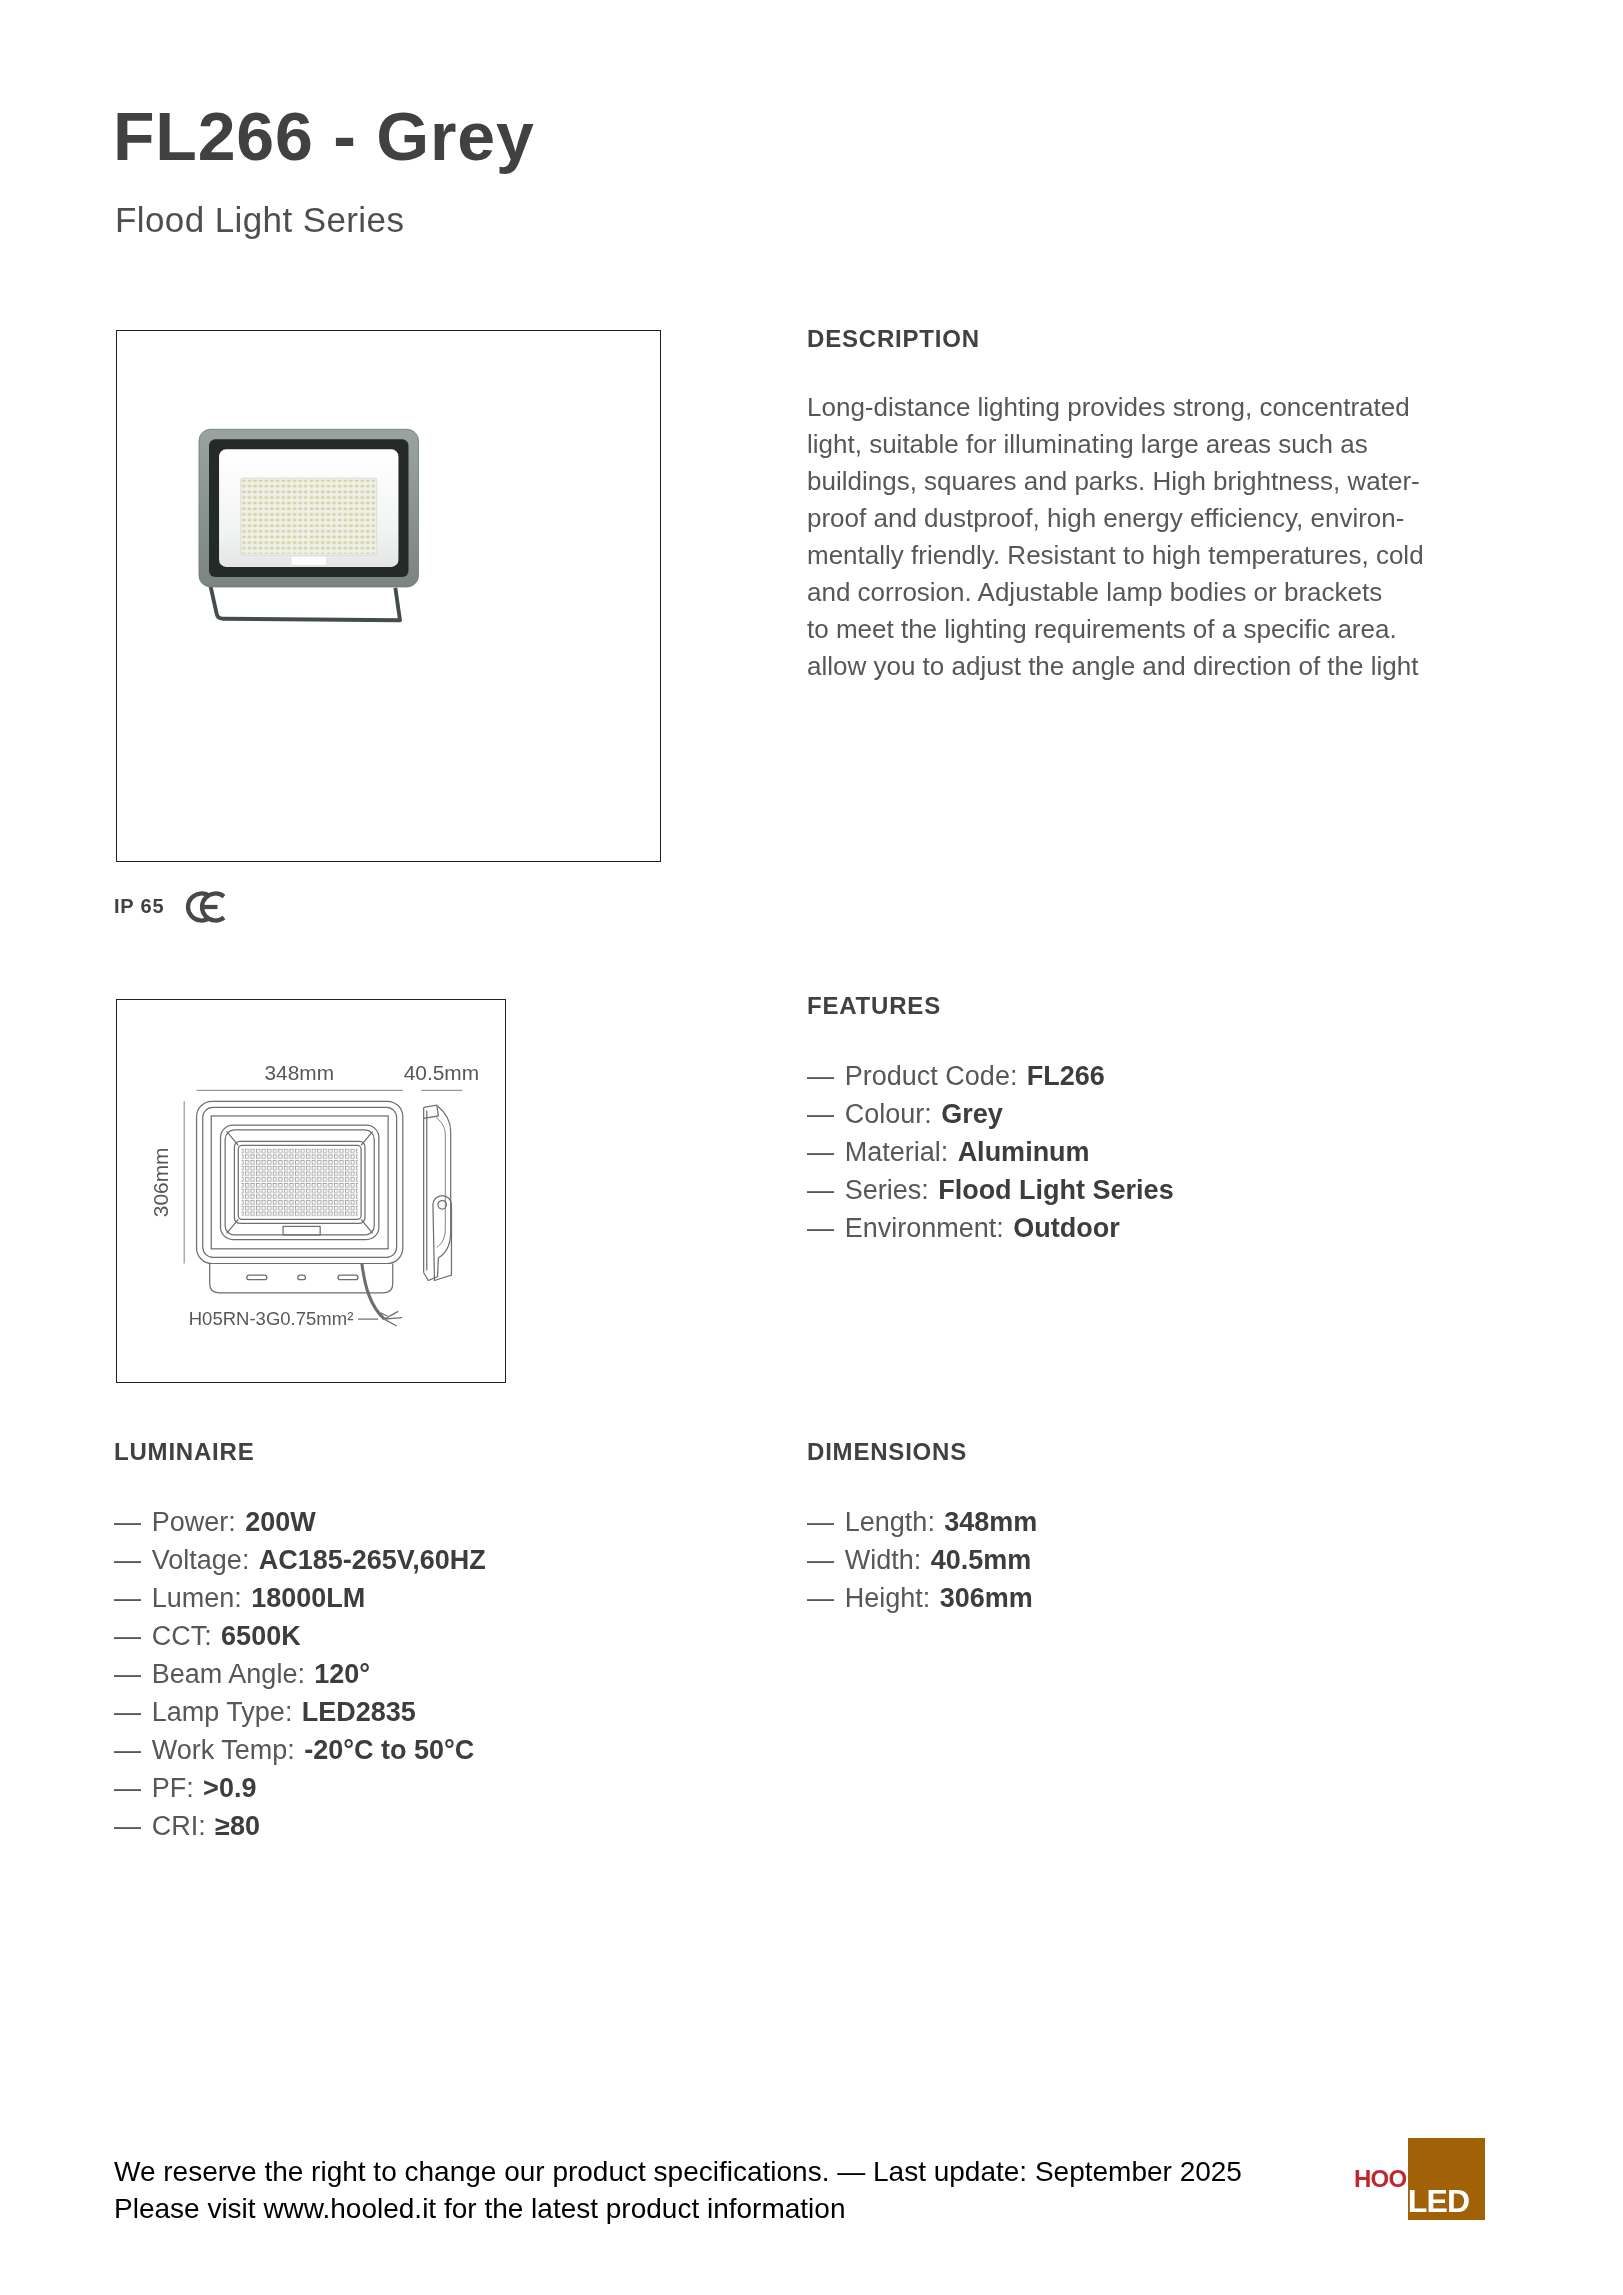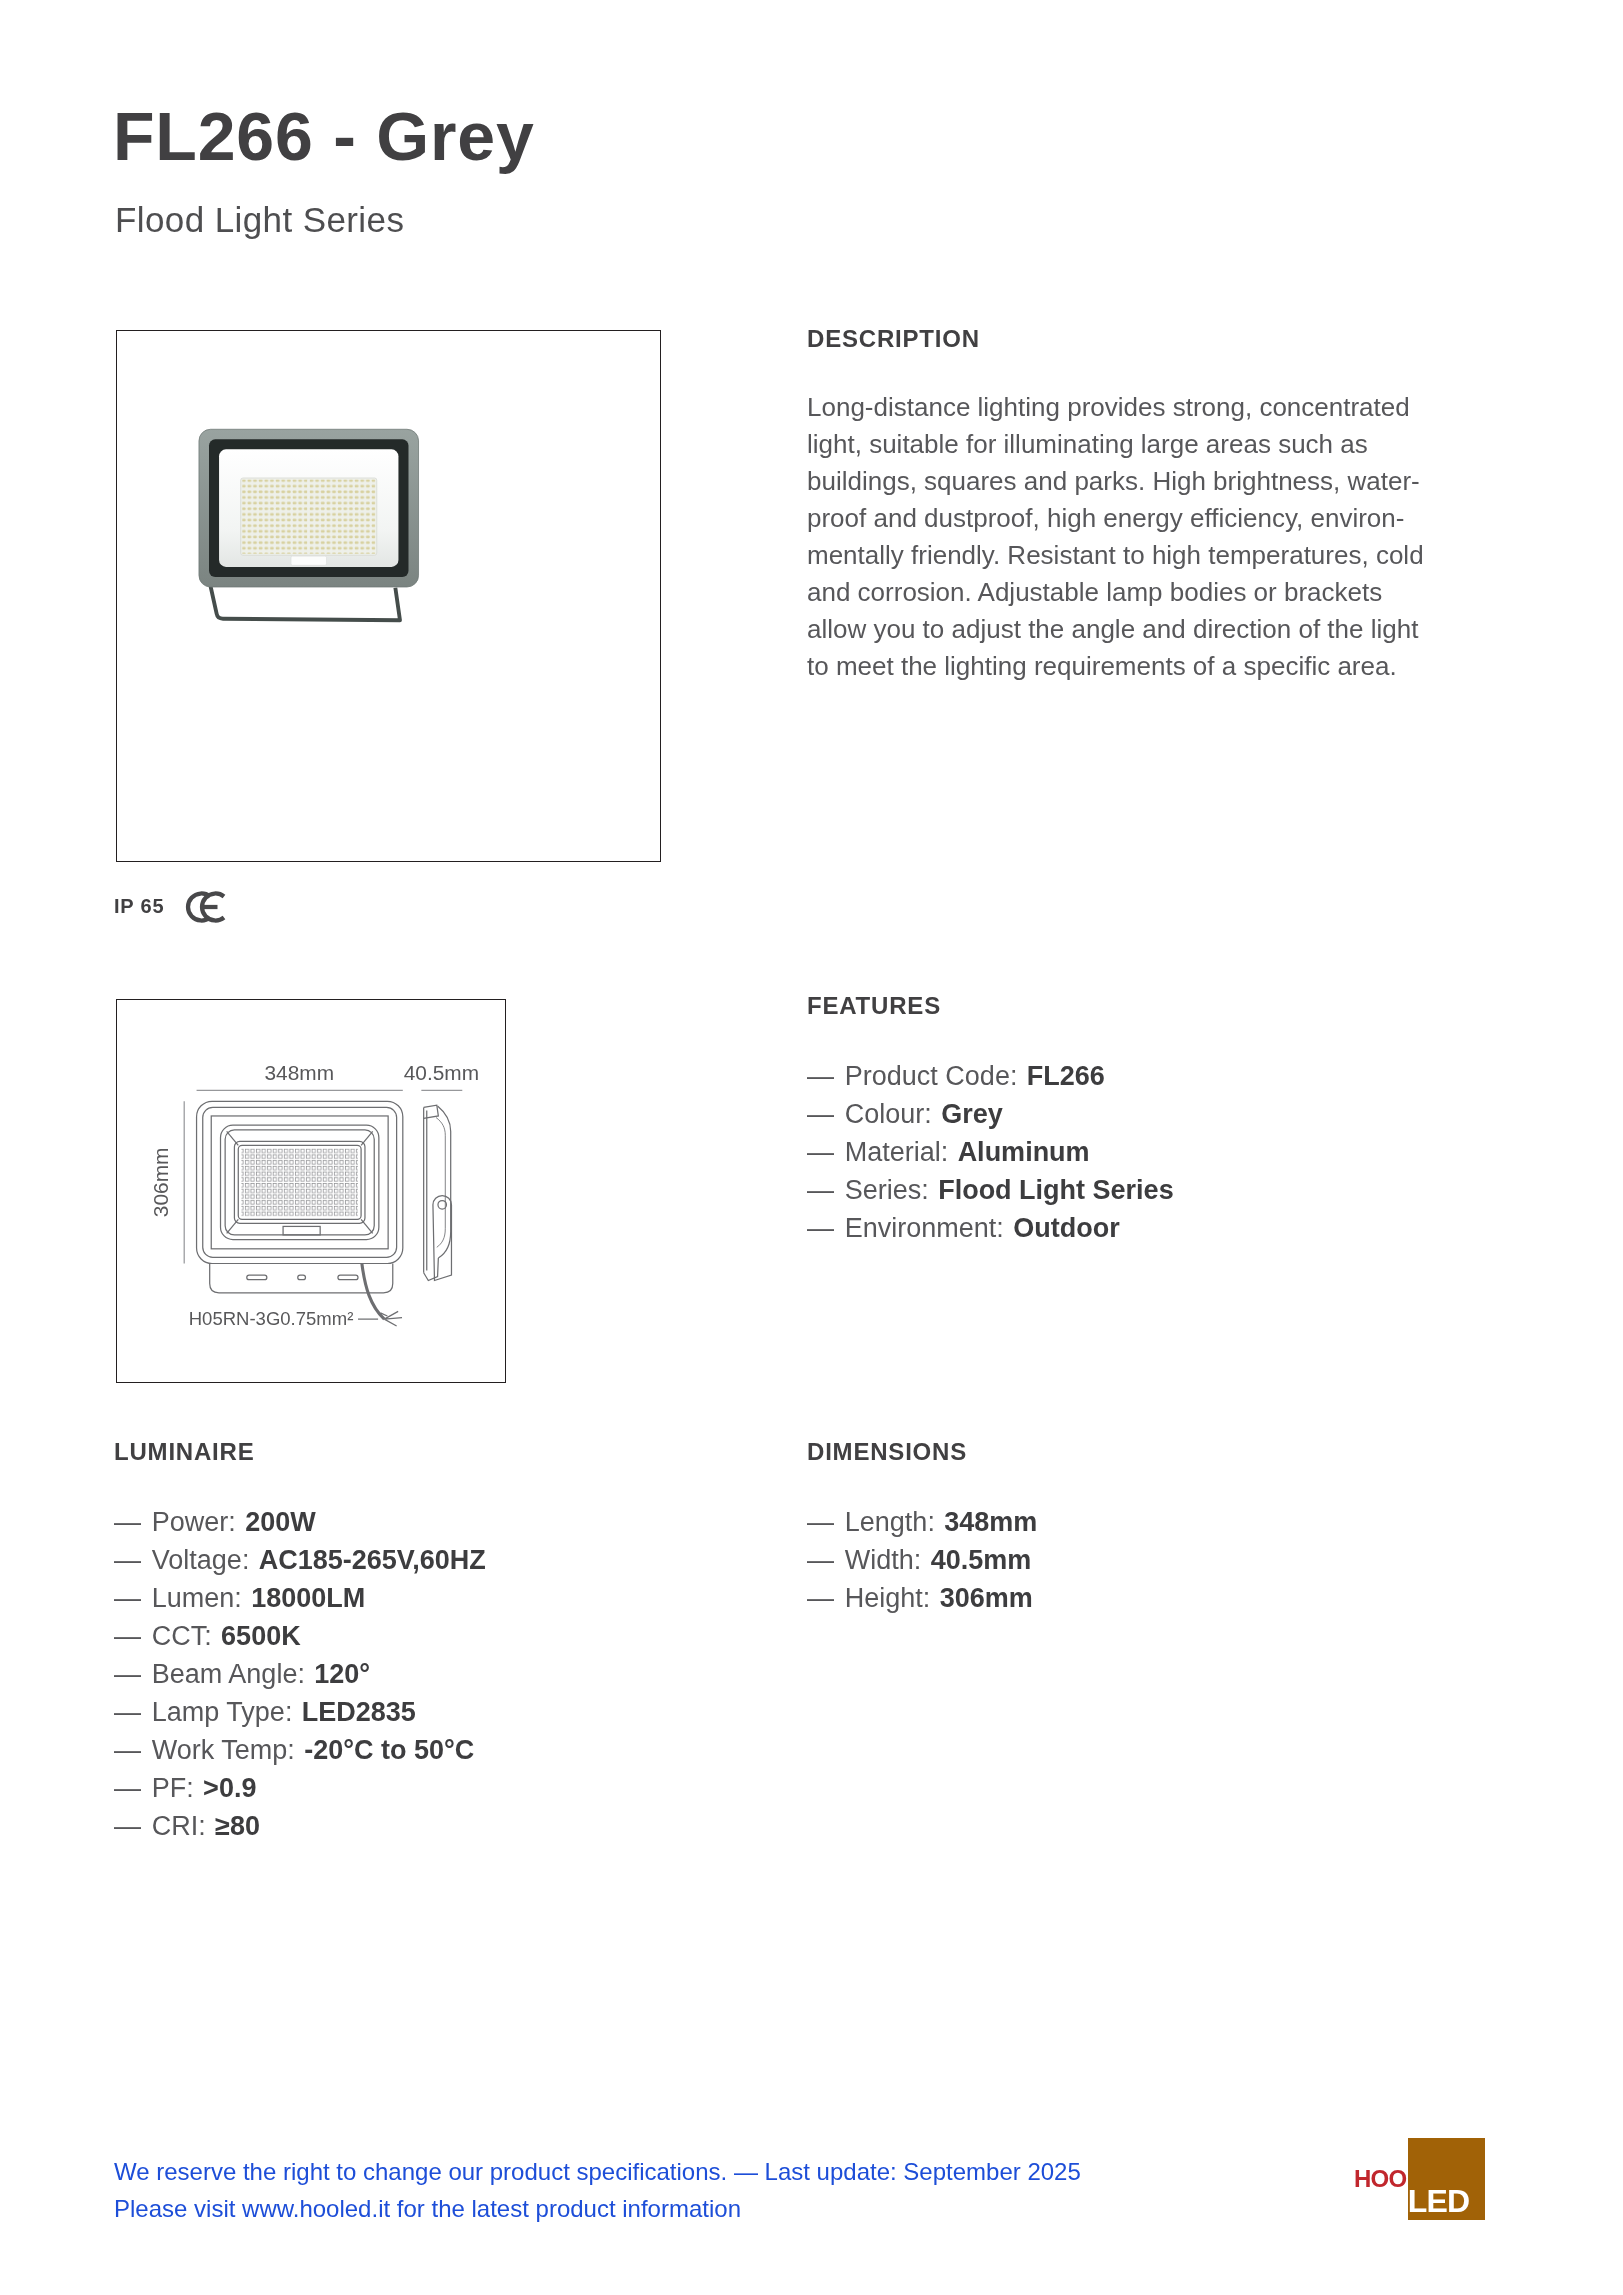--- a/index.html
+++ b/index.html
@@ -51,21 +51,21 @@
   .ip-label{font-size:20px;font-weight:700;color:#414042;letter-spacing:0.8px;}
   
   .spec-list{font-size:27px;line-height:38px;color:#57575a;}
   .spec-row{white-space:nowrap;}
   .spec-row .dash{color:#57575a;margin-right:10.8px;}
   .spec-row .lbl{color:#57575a;}
   .spec-row .val{color:#3d3d3f;font-weight:700;margin-left:9.3px;}
   
   .footer-text{
     left:114px;top:2153px;
-    font-size:24px;line-height:37px;color:#1d4ed8;
+    font-size:28px;line-height:37px;color:#000000;
   }
   .logo{
     left:1354px;top:2138px;height:82px;
     display:flex;align-items:center;
   }
   .logo .logo-left{
     font-size:24px;font-weight:700;letter-spacing:-0.8px;
     line-height:82px;
   }
   .logo .logo-block{
@@ -113,22 +113,22 @@
   </div>
 
   <div class="abs sec-head" style="left:807px;top:322px;">DESCRIPTION</div>
   <div class="abs desc-body">
     <div>Long-distance lighting provides strong, concentrated</div>
     <div>light, suitable for illuminating large areas such as</div>
     <div>buildings, squares and parks. High brightness, water-</div>
     <div>proof and dustproof, high energy efficiency, environ-</div>
     <div>mentally friendly. Resistant to high temperatures, cold</div>
     <div>and corrosion. Adjustable lamp bodies or brackets</div>
+    <div>to meet the lighting requirements of a specific area.</div>
     <div>allow you to adjust the angle and direction of the light</div>
-    <div>to meet the lighting requirements of a specific area.</div>
   </div>
 
   <div class="abs cert-row">
     <span class="ip-label">IP 65</span>
     <svg width="49" height="32" viewBox="0 0 96 64">
       <g fill="none" stroke="#48484a" stroke-width="8.5">
         <path d="M51,11 A27,27 0 1 0 51,53"></path>
         <path d="M79,11 A27,27 0 1 0 79,53"></path>
         <line x1="35" y1="32" x2="66" y2="32"></line>
       </g>

